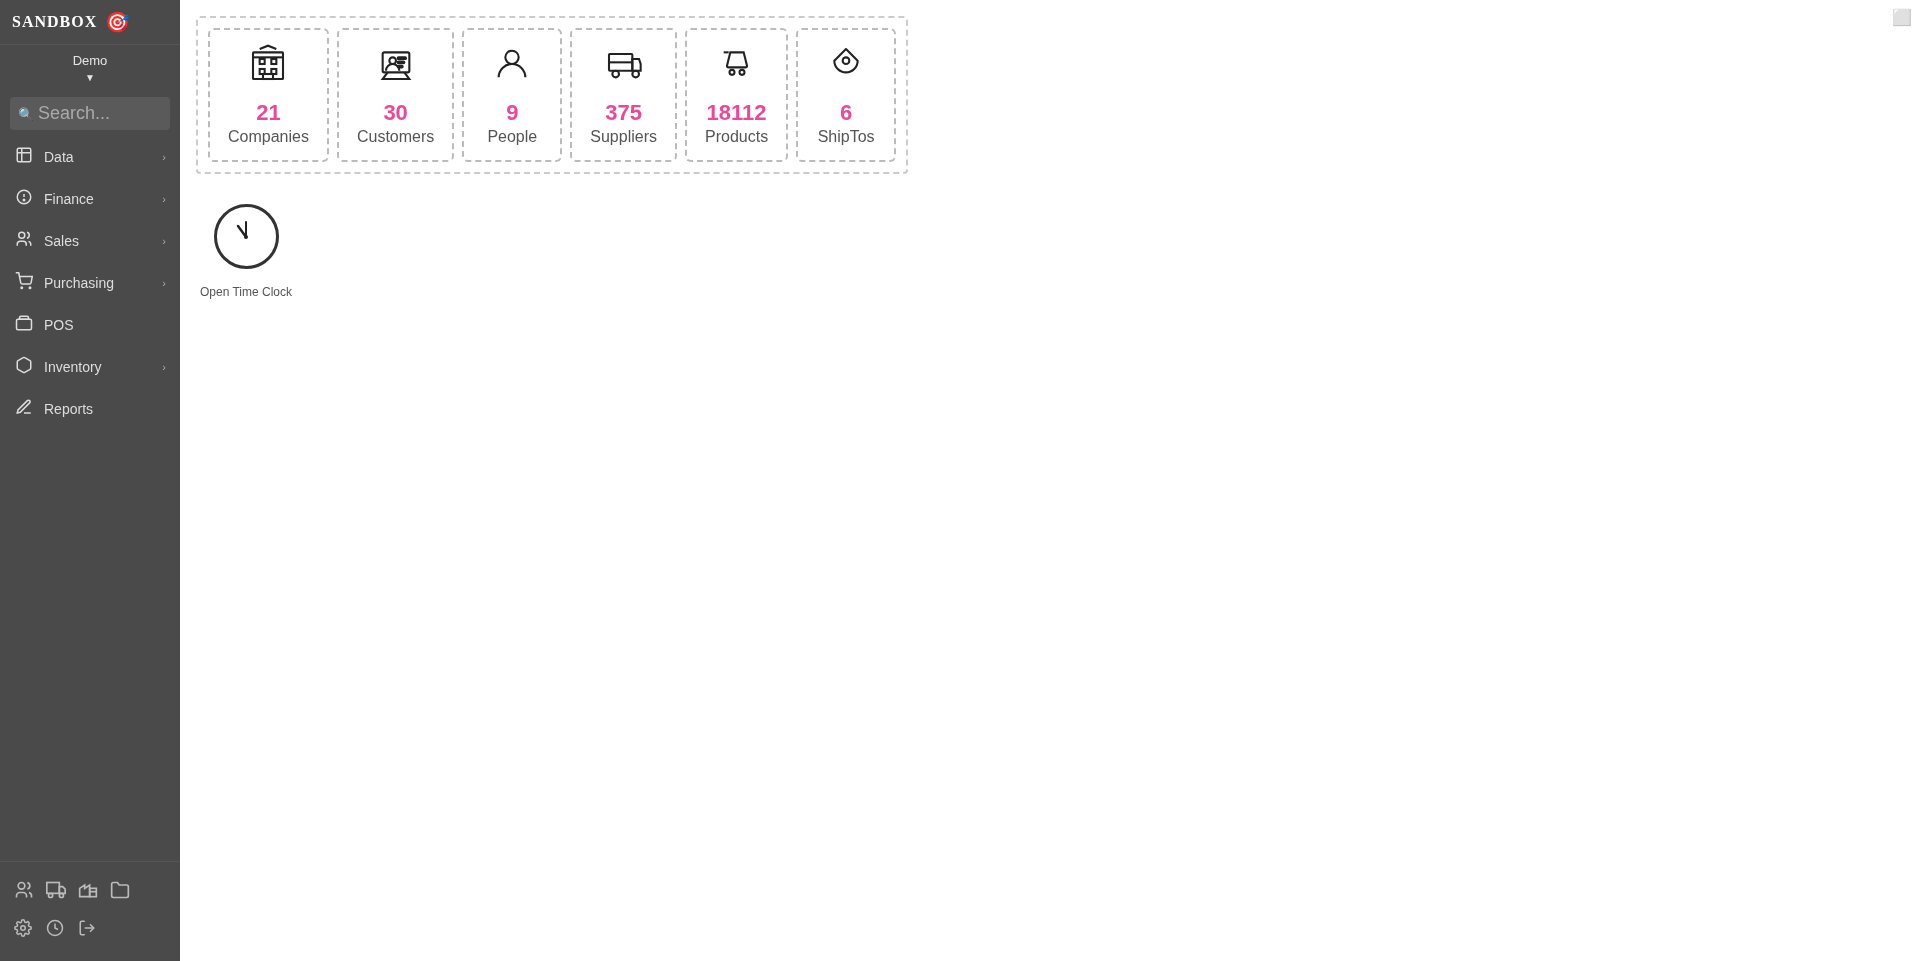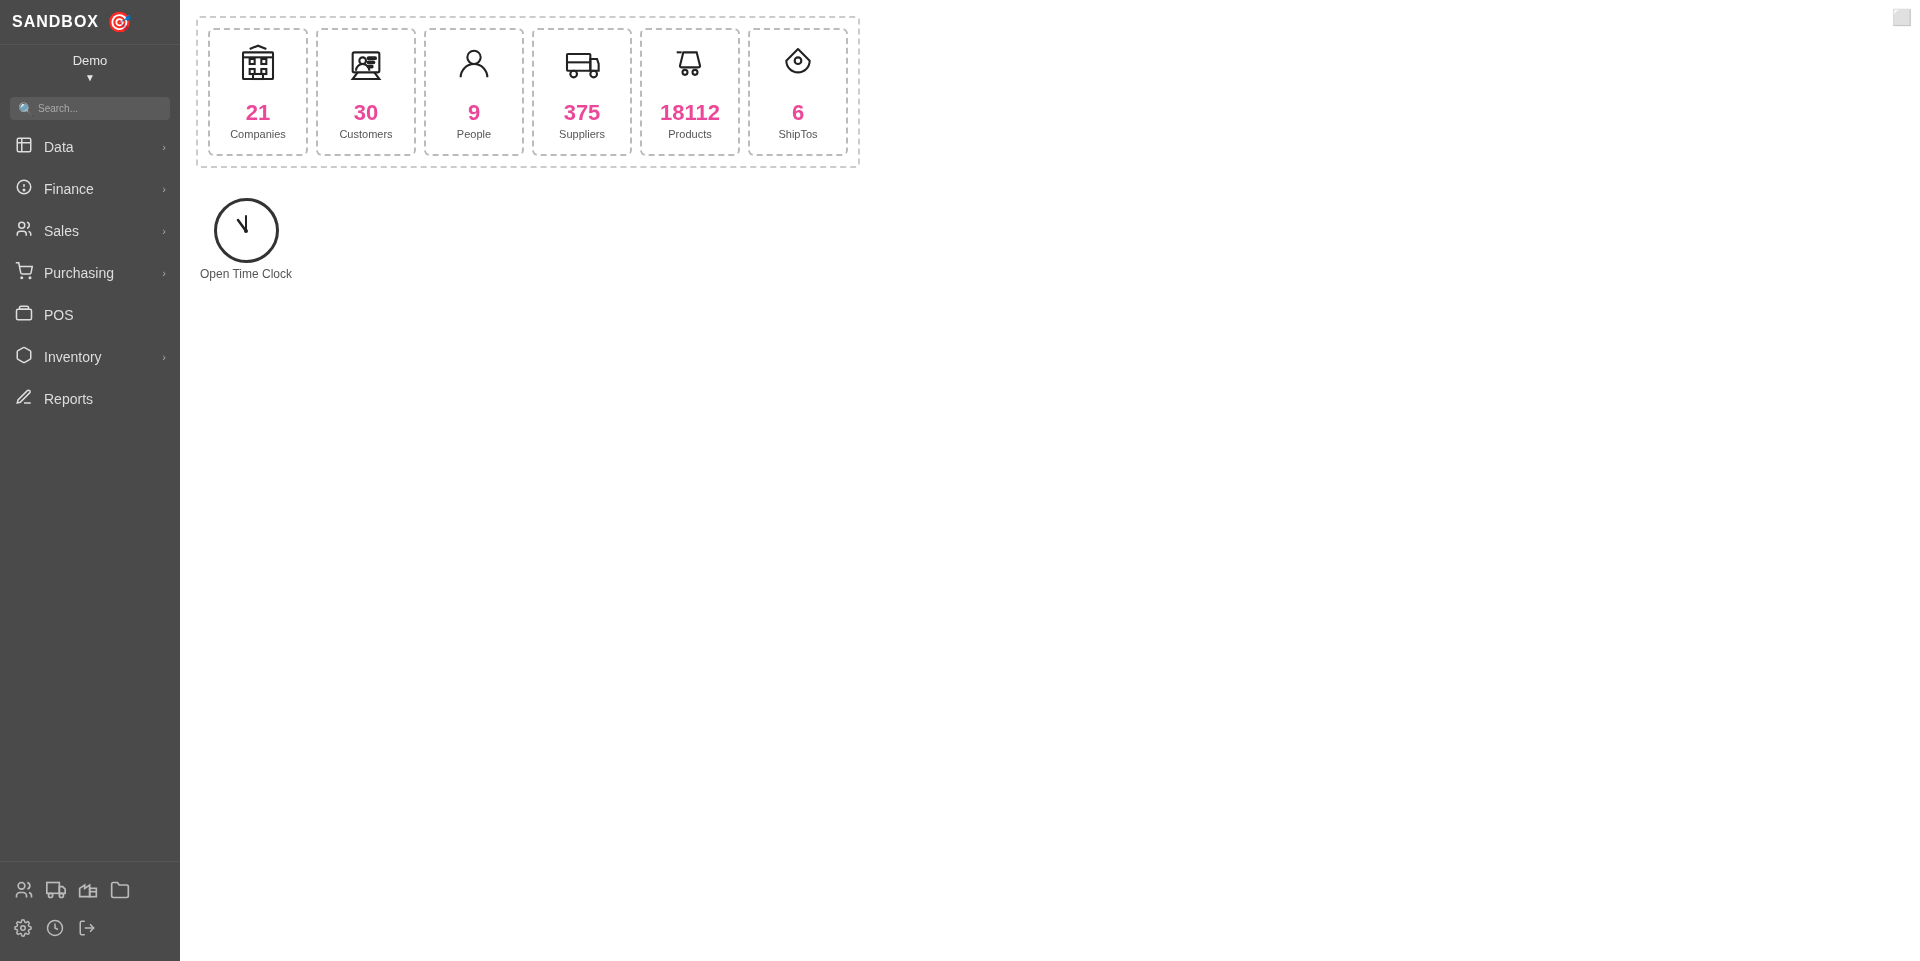--- a/index.html
+++ b/index.html
@@ -13,29 +13,30 @@
       display: flex;
       flex-direction: column;
       height: 100%;
     }
     #sidebar-header {
       padding: 10px 12px;
       display: flex;
       align-items: center;
       gap: 8px;
       border-bottom: 1px solid #555;
+      font-family: Liberation Serif, serif;
     }
     .search-wrap { position: relative; margin: 6px 10px; }
     .search-wrap input {
       background: #5a5a5a;
       border: none;
       border-radius: 4px;
       padding: 6px 10px 6px 28px;
       color: #ddd;
-      font-size: 10px;
+      font-size: 18px;
       width: 100%;
       outline: none;
     }
     .search-wrap input::placeholder { color: #aaa; }
     .search-icon-pos {
       position: absolute;
       left: 8px;
       top: 50%;
       transform: translateY(-50%);
       color: #aaa;
@@ -108,21 +109,21 @@
       padding: 14px 18px;
       display: flex;
       flex-direction: column;
       align-items: center;
       min-width: 100px;
       cursor: pointer;
       background: #fff;
     }
     .stat-icon { font-size: 32px; margin-bottom: 8px; color: #222; }
     .stat-number { font-size: 22px; font-weight: bold; color: #ec4899; }
-    .stat-label { font-size: 11px; color: #555; margin-top: 2px; }
+    .stat-label { font-size: 16px; color: #555; margin-top: 2px; }
 
     
     .clock-widget {
       margin-top: 30px;
       display: flex;
       flex-direction: column;
       align-items: center;
       width: 100px;
       cursor: pointer;
     }
@@ -130,21 +131,21 @@
       width: 65px;
       height: 65px;
       border: 3px solid #333;
       border-radius: 50%;
       display: flex;
       align-items: center;
       justify-content: center;
       position: relative;
       background: #fff;
     }
-    .clock-label { font-size: 12px; color: #555; margin-top: 4px; text-align: left; }
+    .clock-label { font-size: 12px; color: #555; margin-top: 16px; text-align: left; }
 
     
     .corner-icon {
       position: fixed;
       top: 8px;
       right: 8px;
       font-size: 16px;
       color: #888;
       cursor: pointer;
     }

